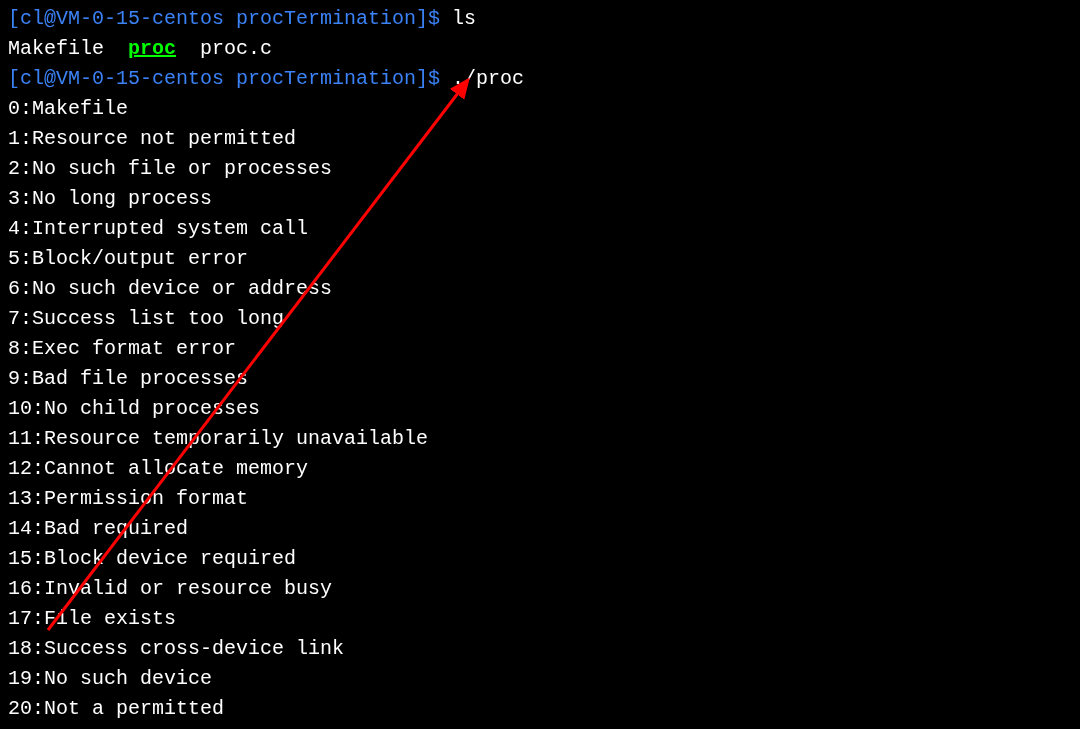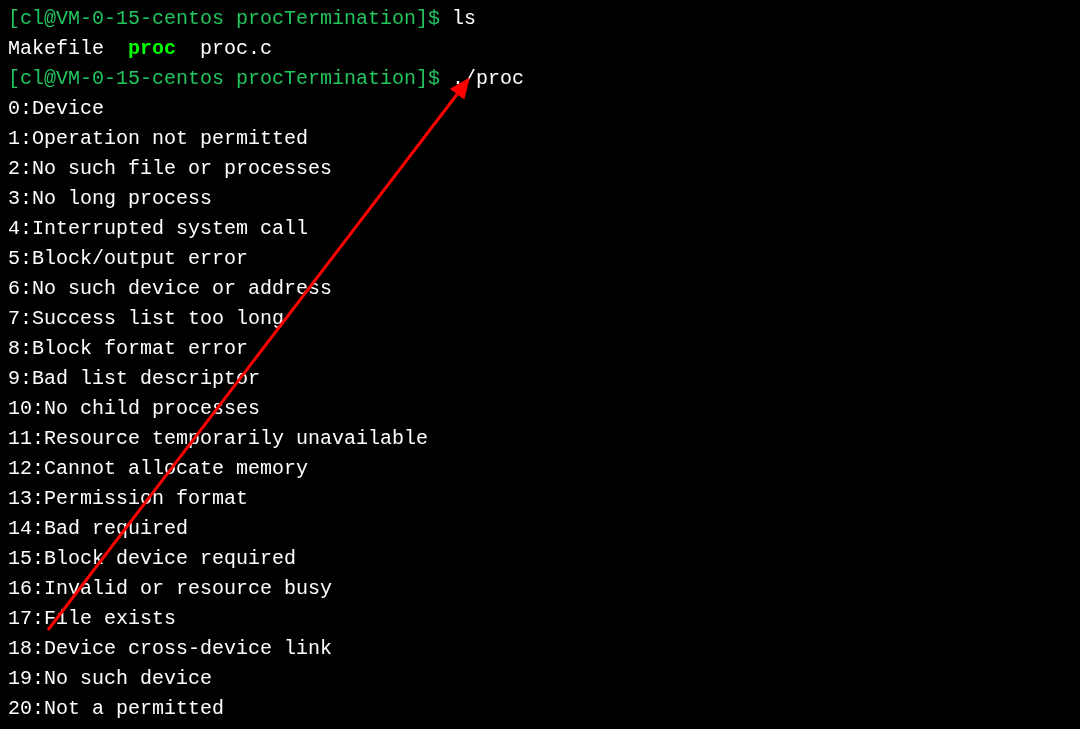--- a/index.html
+++ b/index.html
@@ -16,60 +16,61 @@
       padding: 4px 8px;
       width: 1080px;
       height: 729px;
       overflow: hidden;
       position: relative;
     }
     .line {
       white-space: pre;
     }
     .prompt {
-      color: #22c55e;
+      color: #3b82f6;
     }
     .exec-green {
       color: #00ff00;
       font-weight: bold;
+      text-decoration: underline;
     }
     .arrow-container {
       position: absolute;
       top: 0;
       left: 0;
       width: 1080px;
       height: 729px;
       pointer-events: none;
     }
   </style>
 </head>
 <body>
 
 <div class="line"><span class="prompt">[cl@VM-0-15-centos procTermination]$ </span><span>ls</span></div>
 <div class="line"><span>Makefile</span><span>  </span><span class="exec-green">proc</span><span>  </span><span>proc.c</span></div>
 <div class="line"><span class="prompt">[cl@VM-0-15-centos procTermination]$ </span><span>./proc</span></div>
-<div class="line">0:Device</div>
-<div class="line">1:Operation not permitted</div>
+<div class="line">0:Makefile</div>
+<div class="line">1:Resource not permitted</div>
 <div class="line">2:No such file or processes</div>
 <div class="line">3:No long process</div>
 <div class="line">4:Interrupted system call</div>
 <div class="line">5:Block/output error</div>
 <div class="line">6:No such device or address</div>
 <div class="line">7:Success list too long</div>
-<div class="line">8:Block format error</div>
-<div class="line">9:Bad list descriptor</div>
+<div class="line">8:Exec format error</div>
+<div class="line">9:Bad file processes</div>
 <div class="line">10:No child processes</div>
 <div class="line">11:Resource temporarily unavailable</div>
 <div class="line">12:Cannot allocate memory</div>
 <div class="line">13:Permission format</div>
 <div class="line">14:Bad required</div>
 <div class="line">15:Block device required</div>
 <div class="line">16:Invalid or resource busy</div>
 <div class="line">17:File exists</div>
-<div class="line">18:Device cross-device link</div>
+<div class="line">18:Success cross-device link</div>
 <div class="line">19:No such device</div>
 <div class="line">20:Not a permitted</div>
 <div class="line">21:Is a directory</div>
 
 <svg class="arrow-container" width="1080" height="729">
   <defs>
     <marker id="arrowhead" markerWidth="8" markerHeight="8" refX="6" refY="3" orient="auto">
       <polygon points="0 0, 7 3, 0 6" fill="#ff0000"></polygon>
     </marker>
   </defs>

